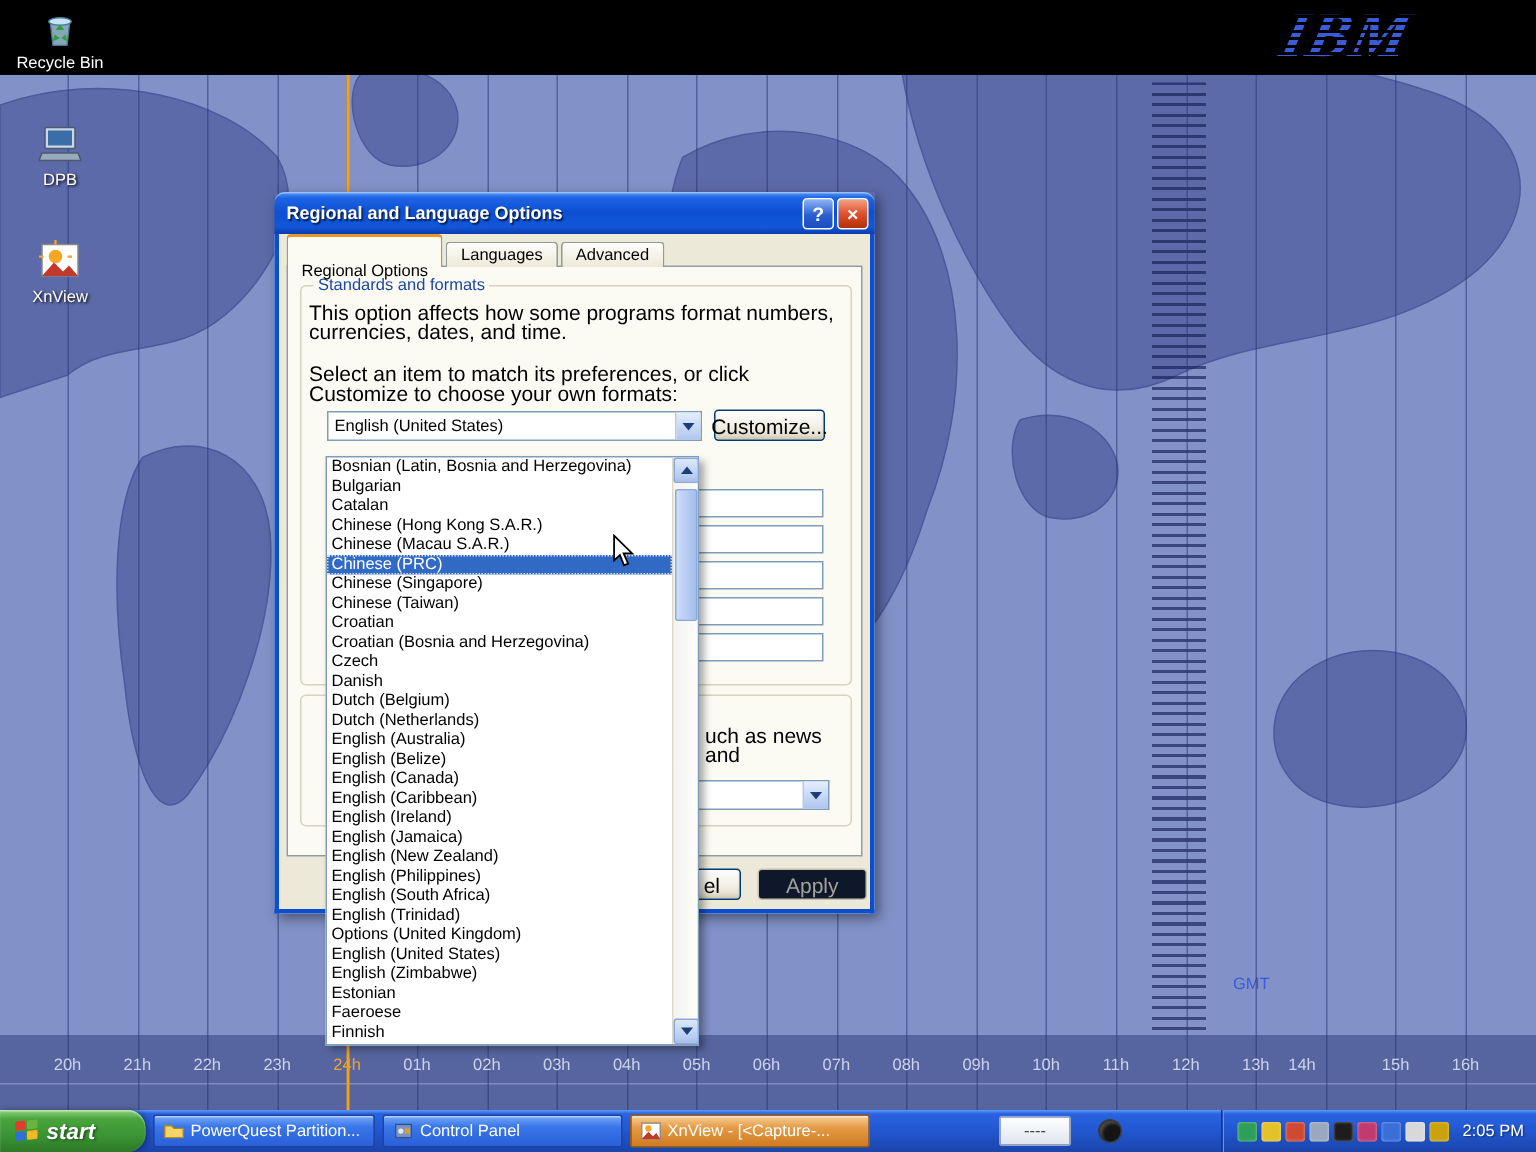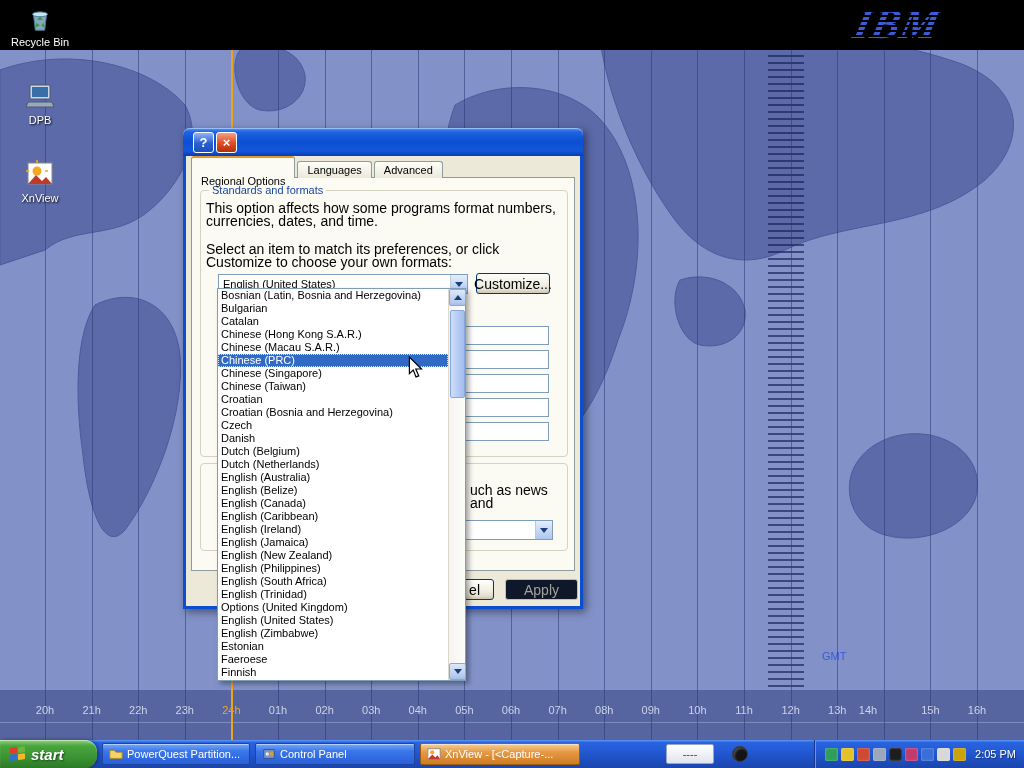--- a/index.html
+++ b/index.html
@@ -71,21 +71,21 @@
 
   .xp-btn { position:absolute; height:21px; border:1px solid #003c74; border-radius:3px;
          background:linear-gradient(180deg,#fefefe,#f2efe4 55%,#ddd8c8); font-size:14px;
          display:flex; align-items:center; justify-content:center; cursor:default;
          box-shadow:inset 0 -2px 2px rgba(190,180,150,.4); }
   .xp-btn.disabled { border-color:#c4c0b0; background:#0f172a; color:#a2a298; box-shadow:none; }
 
   .sample-box { position:absolute; width:248px; height:19px; background:#fff; border:1px solid #7f9db9; }
 
   
-  #lang-list { position:absolute; left:217px; top:288px; width:249px; height:393px; z-index:20;
+  #lang-list { position:absolute; left:217px; top:304px; width:249px; height:393px; z-index:20;
          background:#fff; border:1px solid #7f9db9; box-shadow:3px 3px 5px rgba(0,0,0,.35); }
   .items-col { position:absolute; left:0; top:0; right:17px; bottom:0; overflow:hidden; }
   .list-item { height:13px; line-height:13px; padding-left:3px; font-size:11px; white-space:nowrap;
          overflow:hidden; cursor:default; }
   .list-item.selected { background:#316ac5; color:#fff; outline:1px dotted #cfe0f8; outline-offset:-1px; }
 
   .sbar { position:absolute; right:0; top:0; width:17px; bottom:0;
          background:linear-gradient(90deg,#f4f3ee,#fdfdfb); border-left:1px solid #dcd9cc; }
   .sb-arrow { position:absolute; left:0; width:17px; height:17px;
          background:linear-gradient(180deg,#dde8fb,#b6cbEF 80%,#a5bde8); border:1px solid #8aa8d8;
@@ -221,20 +221,21 @@
       <rect x="4" y="5" width="24" height="21" fill="#ffffff" stroke="#888888"></rect>
       <circle cx="13" cy="13" r="4.5" fill="#f5a623"></circle>
       <path d="M13 5 v-3 M13 21 v3 M5 13 h-3 M21 13 h3" stroke="#f5a623" stroke-width="1.5"></path>
       <path d="M4 26 L12 17 L18 23 L22 19 L28 26 Z" fill="#c0392b"></path>
     </svg>
     <div class="lbl">XnView</div>
   </div>
 
   <div id="dialog">
     <div class="titlebar">
+      <span class="title-text">Regional and Language Options</span>
       <span class="tb-btn help-btn">?</span>
       <span class="tb-btn close-btn">×</span>
     </div>
     <div class="dialog-body">
 
       <div class="tabs">
         <div class="tab active">Regional Options</div>
         <div class="tab">Languages</div>
         <div class="tab">Advanced</div>
       </div>

